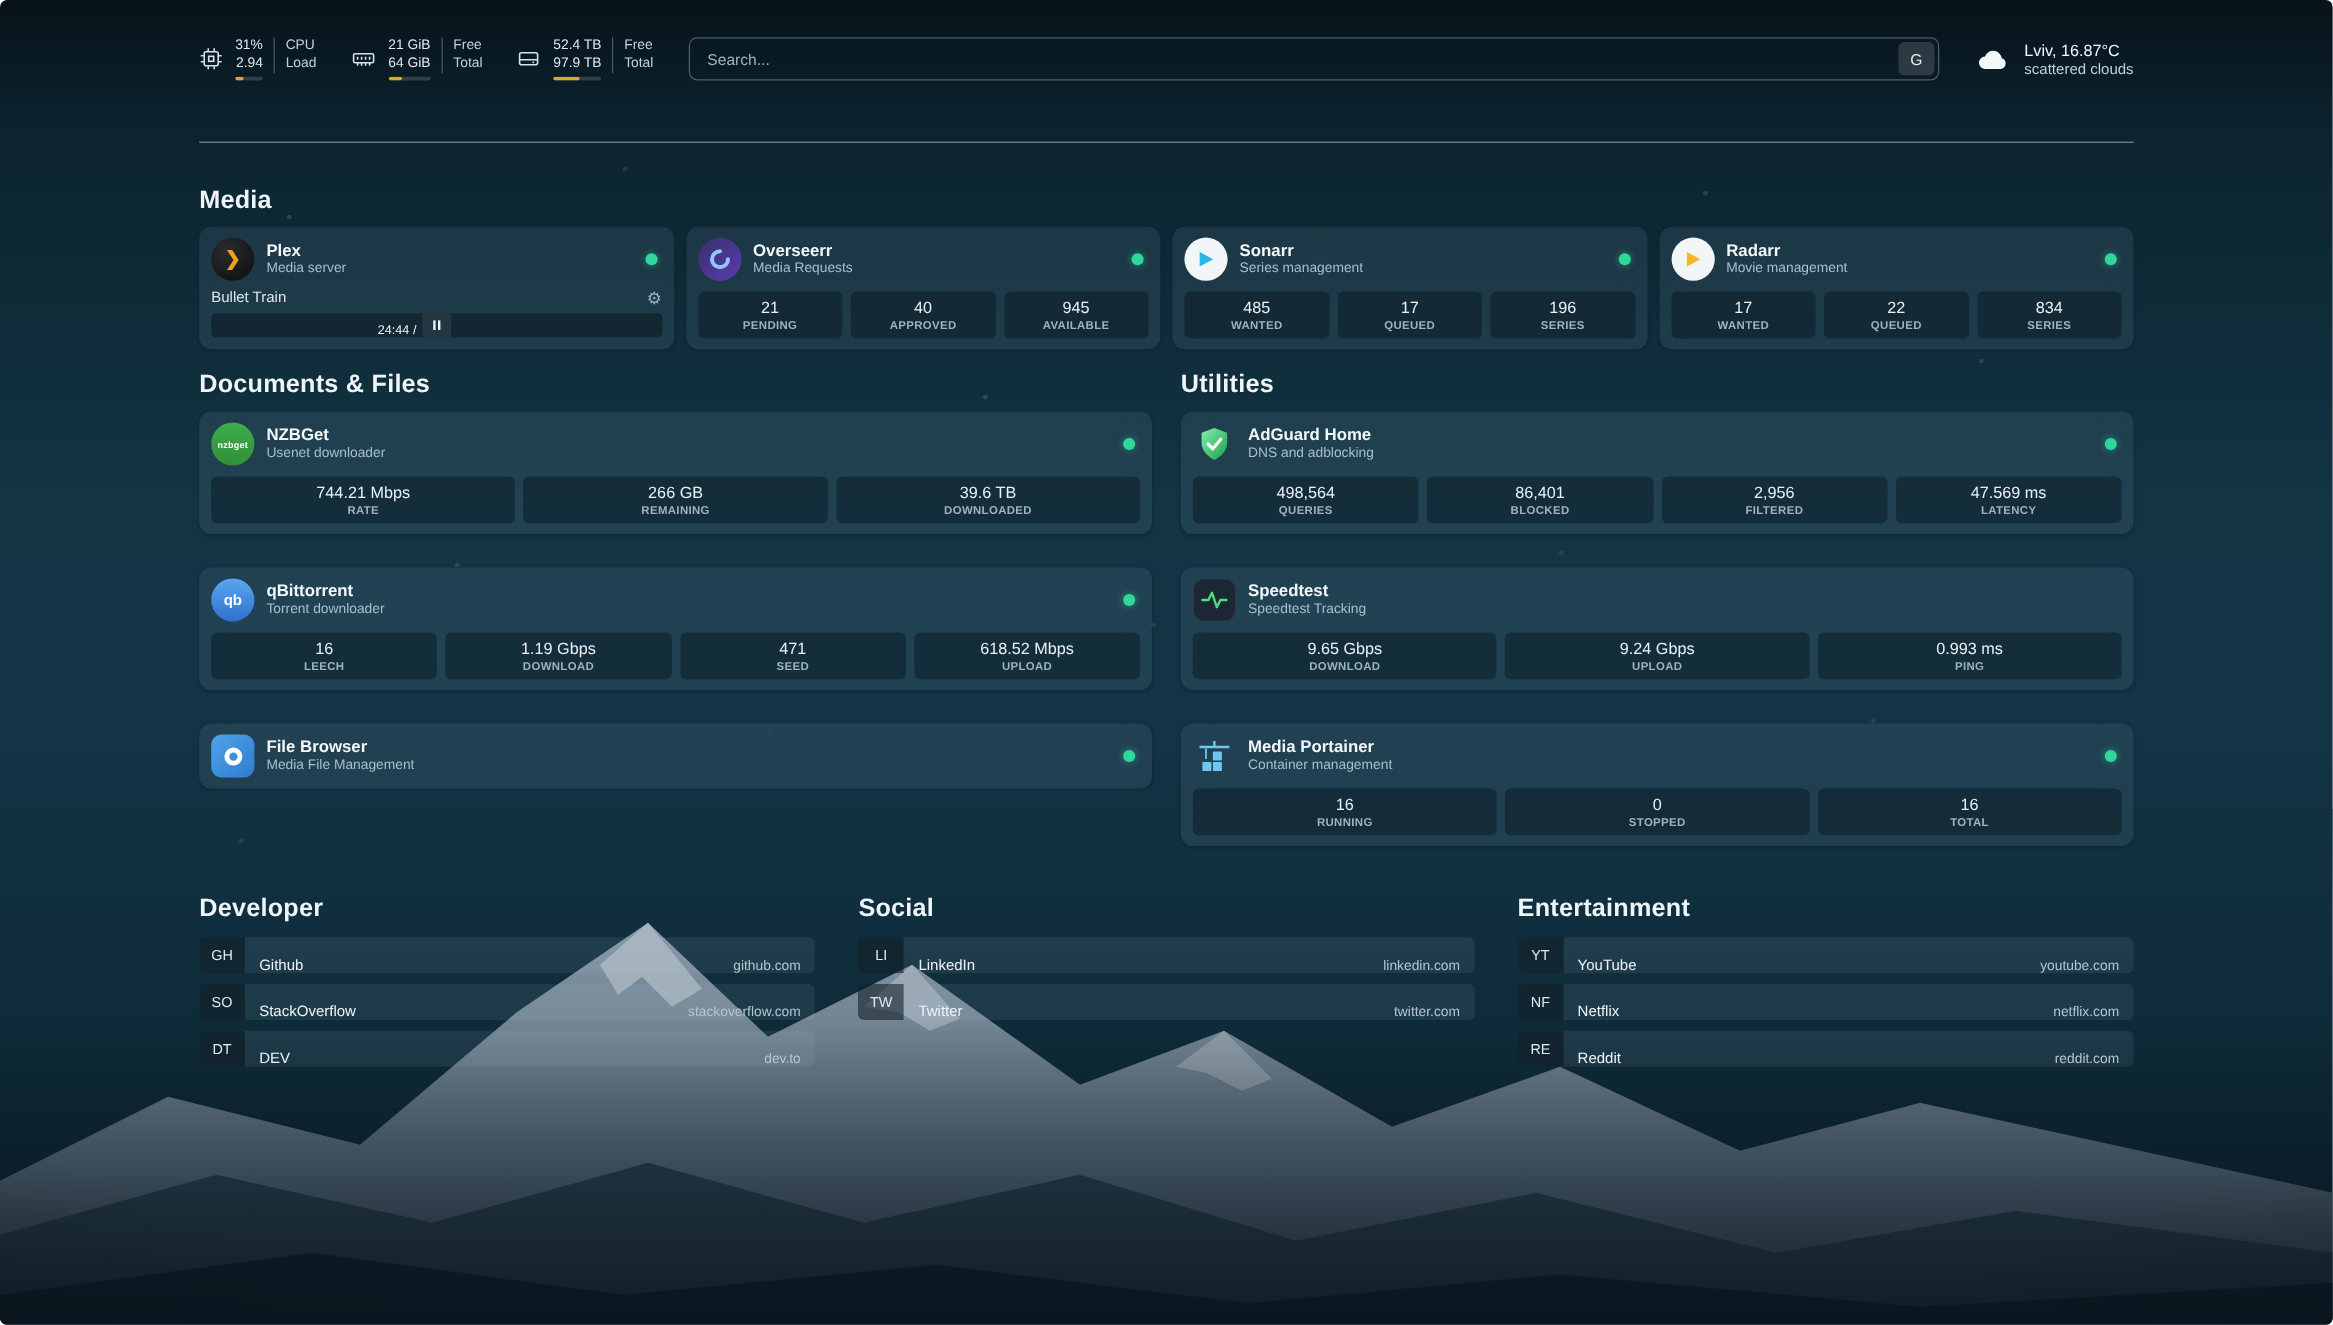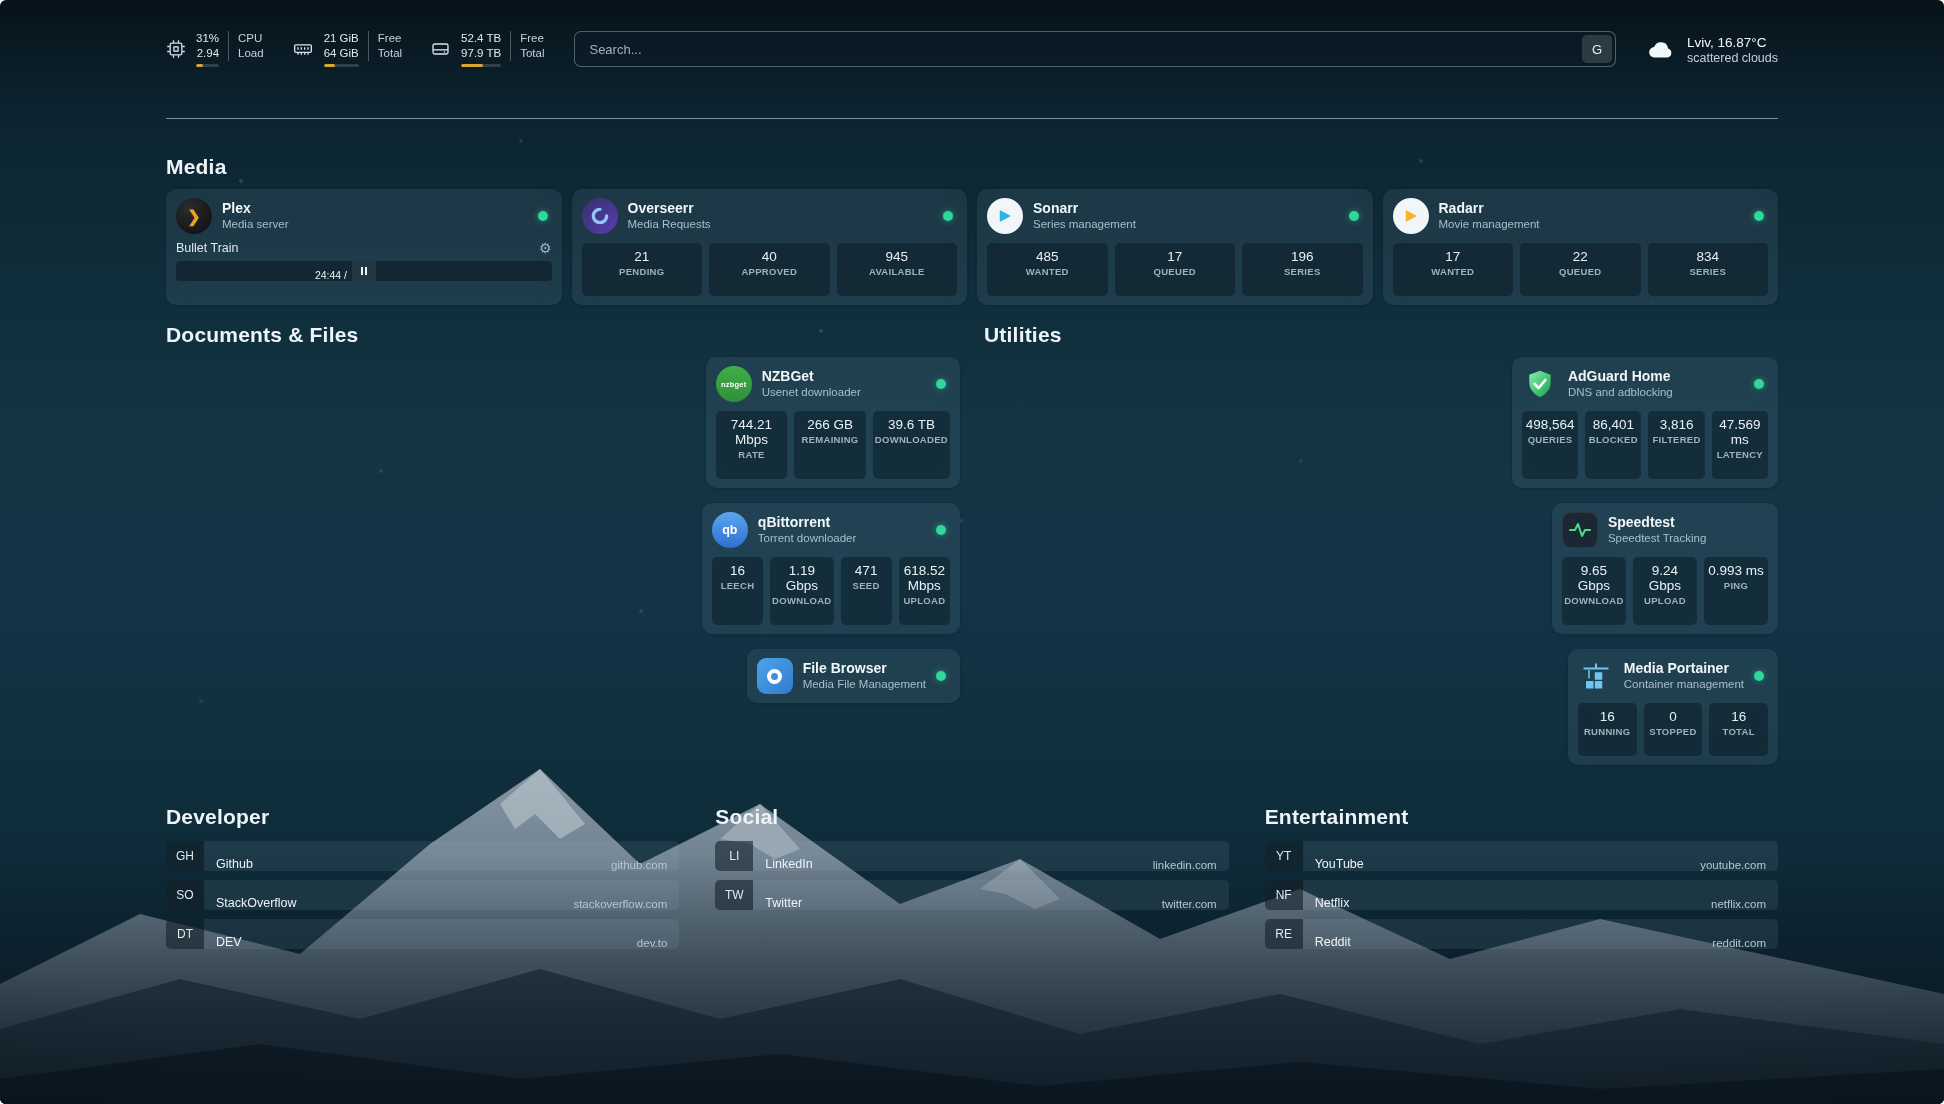--- a/index.html
+++ b/index.html
@@ -55,37 +55,37 @@
     backdrop-filter:blur(10px); box-shadow:0 1px 3px rgba(0,0,0,.18); }
   .card-head { display:flex; align-items:center; gap:10px; cursor:pointer; }
   .icon { width:36px; height:36px; border-radius:9px; display:flex; align-items:center; justify-content:center; flex:none; overflow:hidden; }
   .titles { line-height:1.15; }
   .card-title { font-size:14px; font-weight:700; color:#f2f7f9; }
   .card-sub { font-size:11.5px; color:#a9bfca; margin-top:2px; }
   .dot { width:10px; height:10px; border-radius:50%; background:#2fd79a; margin-left:auto; margin-right:4px; flex:none;
     box-shadow:0 0 6px rgba(47,215,154,.55); }
 
   .stats { display:flex; gap:7px; margin-top:auto; padding-top:9px; }
-  .stat { flex:1; background:rgba(7,20,28,.45); border-radius:5px; text-align:center; padding:6px 2px 19px; }
+  .stat { flex:1; background:rgba(7,20,28,.45); border-radius:5px; text-align:center; padding:6px 2px 5px; }
   .stat-v { font-size:13.5px; color:#e9f1f5; }
   .stat-l { font-size:9.5px; font-weight:700; color:#9db3be; margin-top:2px; letter-spacing:.3px; }
 
   
   .np { display:flex; align-items:flex-end; margin-top:7px; font-size:12.5px; color:#dfe9ee; }
   .np-gear { margin-left:auto; color:#9db3be; font-size:14px; cursor:pointer; line-height:1; }
   .player { margin-top:6px; height:20px; background:rgba(7,20,28,.5); border-radius:4px; display:flex; align-items:center; overflow:hidden;flex-direction:column; }
   .pausebtn { width:24px; height:100%; display:flex; align-items:center; justify-content:center; gap:2px;
     background:rgba(255,255,255,.07); cursor:pointer; flex:none; }
   .pausebtn i { display:block; width:2px; height:8px; background:#eef4f7; }
   .ptrack { flex:1; height:100%; position:relative; }
   .pfill { position:absolute; left:0; top:0; bottom:0; background:#e7eef2; }
   .ptime { position:absolute; right:8px; top:0; bottom:0; display:flex; align-items:center; font-size:10.5px; color:#eef4f7; }
 
   .twocol { display:grid; grid-template-columns:1fr 1fr; gap:0 24px; margin-top:18px; }
-  .stack { display:flex; flex-direction:column; gap:15px; margin-top:10px;align-items:flex-end; }
+  .stack { display:flex; flex-direction:column; gap:28px; margin-top:10px; }
 
   
   .bms { display:grid; grid-template-columns:1fr 1fr 1fr; gap:0 36px; margin-top:40px; }
   .bm-list { display:flex; flex-direction:column; gap:9px; margin-top:12px; }
   .bm { display:flex; align-items:flex-end; height:30px; background:rgba(168,200,214,.10); border-radius:5px; overflow:hidden; cursor:pointer; }
   .bm-abbr { width:38px; align-self:stretch; background:rgba(7,20,28,.55); display:flex; align-items:center; justify-content:center;
     font-size:12px; color:#dfe9ee; flex:none; }
   .bm-name { padding-left:12px; font-size:12.5px; color:#eef4f7; }
   .bm-url { margin-left:auto; padding-right:12px; font-size:11.5px; color:#b5c6cf; }
 
@@ -437,21 +437,21 @@
             <div class="stats">
               <div class="stat">
                 <div class="stat-v">498,564</div>
                 <div class="stat-l">QUERIES</div>
               </div>
               <div class="stat">
                 <div class="stat-v">86,401</div>
                 <div class="stat-l">BLOCKED</div>
               </div>
               <div class="stat">
-                <div class="stat-v">3,816</div>
+                <div class="stat-v">2,956</div>
                 <div class="stat-l">FILTERED</div>
               </div>
               <div class="stat">
                 <div class="stat-v">47.569 ms</div>
                 <div class="stat-l">LATENCY</div>
               </div>
             </div>
           </div>
 
           <div class="card">

